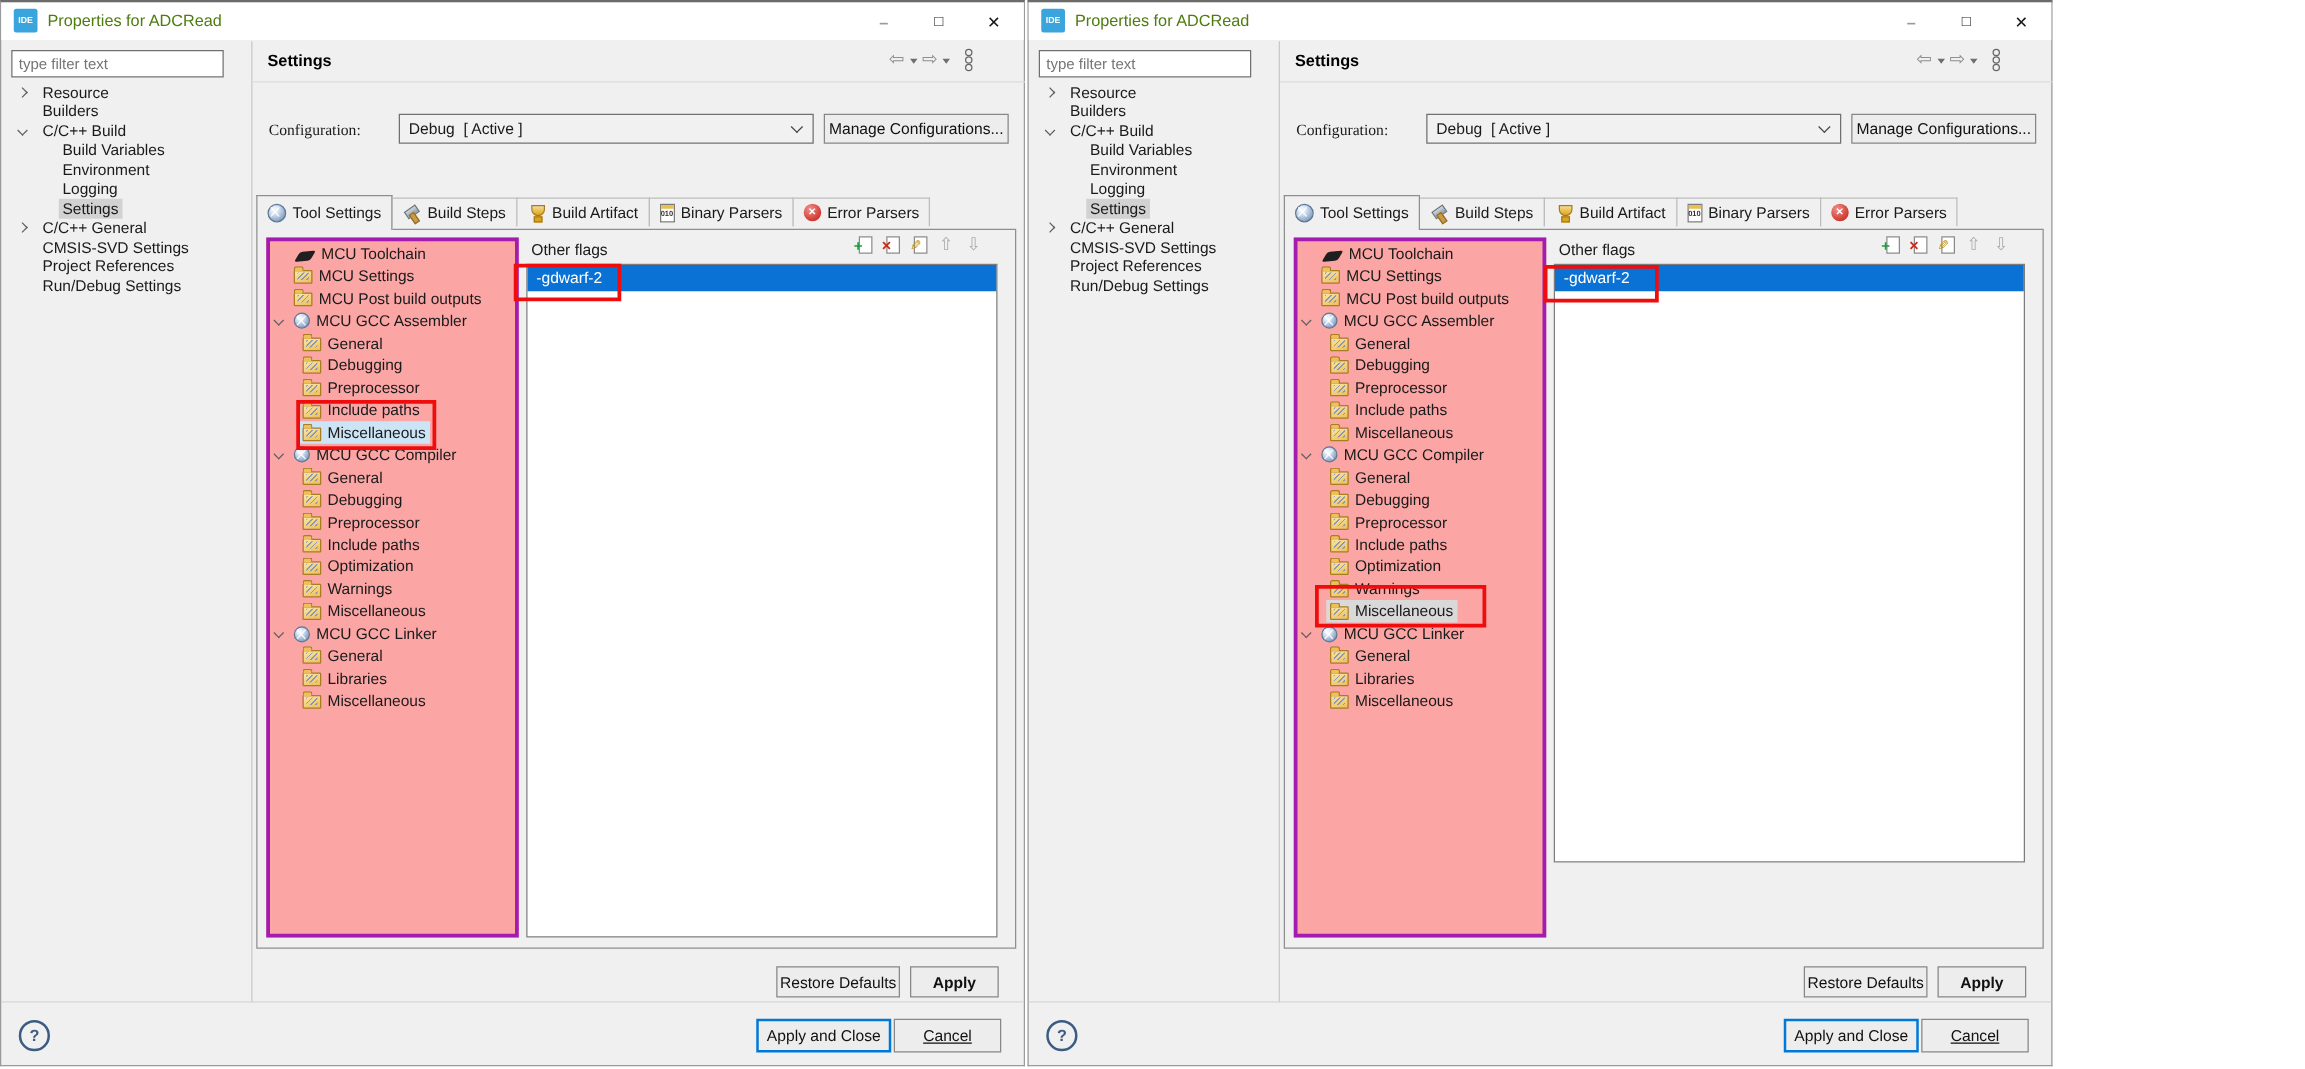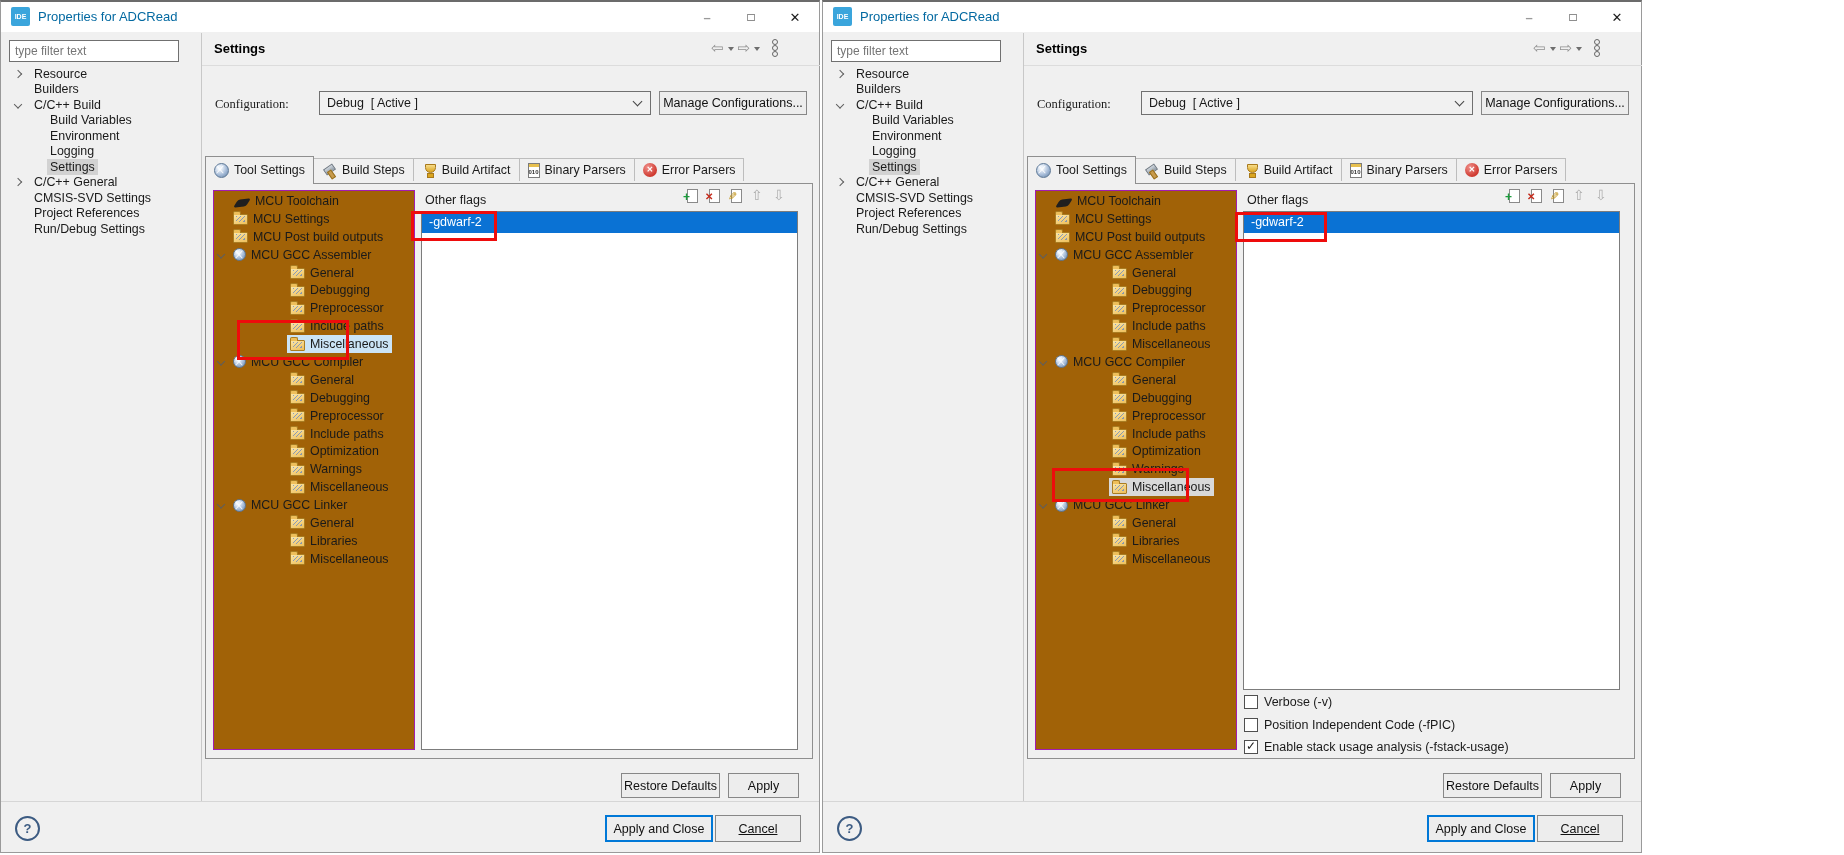--- a/index.html
+++ b/index.html
@@ -7,21 +7,21 @@
        font-family:"Liberation Sans", sans-serif;color:#1a1a1a;}
   .pre{white-space:pre;}
   .dialog{position:absolute;top:0;width:820px;height:853px;background:#f0f0f0;
           border:1px solid #9a9a9a;border-top:2px solid #6b6b6b;box-sizing:border-box;}
   .dialog.left{left:0;} .dialog.right{left:822px;}
   .dialog > *{position:absolute;}
   
   .titlebar{left:0;top:0;right:0;height:30px;background:#ffffff;}
   .app-icon{position:absolute;left:10px;top:5px;width:19px;height:19px;background:#3aa5dc;color:#fff;
             font-size:7px;font-weight:bold;display:flex;align-items:center;justify-content:center;border-radius:2px;}
-  .wtitle{position:absolute;left:37px;top:7px;font-size:13px;color:#0369a1;}
+  .wtitle{position:absolute;left:37px;top:7px;font-size:13px;color:#4d7c0f;}
   .winbtns{position:absolute;right:2px;top:0;height:30px;display:flex;}
   .wb{width:44px;height:30px;display:flex;align-items:center;justify-content:center;font-size:13px;color:#1a1a1a;}
   .wb.min{color:#9a9a9a;font-weight:bold;}
   .wb.max{font-size:12px;}
   
   .filter{left:8px;top:38px;width:158px;height:18px;border:1px solid #707070;background:#fff;
           font-family:"Liberation Sans",sans-serif;font-size:12px;padding:1px 5px;color:#333;}
   .side-list{left:8px;top:64px;width:190px;margin:0;padding:0;list-style:none;}
   .srow{position:relative;display:flex;align-items:center;height:15.5px;padding-left:22px;font-size:12.4px;}
   .srow.lvl1{padding-left:38px;}
@@ -53,42 +53,42 @@
   .btn{font-family:"Liberation Sans",sans-serif;font-size:12.5px;color:#111;background:#ededed;
        border:1px solid #878787;box-sizing:border-box;display:flex;align-items:center;justify-content:center;padding:0;}
   .manage{left:658px;top:89px;width:148px;height:24px;}
   
   .tabs{left:204px;top:154px;height:27px;display:flex;align-items:center;z-index:3;}
   .tab{display:flex;align-items:center;gap:5px;height:22px;padding:0 8px;font-size:12.4px;
        background:#f0f0f0;border:1px solid #bdbdbd;border-bottom:none;margin-right:-1px;}
   .tab.active{height:27px;background:#f0f0f0;border:1px solid #8f8f8f;border-bottom:none;z-index:4;}
   
   .content-box{left:204px;top:181px;width:608px;height:576px;border:1px solid #8f8f8f;box-sizing:border-box;background:#f0f0f0;}
-  .tree-box{left:212px;top:188px;width:202px;height:560px;background:#a16207;border:1px solid #a21caf;box-sizing:border-box;overflow:hidden;}
+  .tree-box{left:212px;top:188px;width:202px;height:560px;background:#fca5a5;border:3px solid #a21caf;box-sizing:border-box;overflow:hidden;}
   .tool-list{margin:1px 0 0 0;padding:0;list-style:none;}
   .trow{position:relative;display:flex;align-items:center;height:17.9px;padding-left:16px;font-size:12.4px;}
-  .trow.lvl1{padding-left:33px;margin-left:40px;}
+  .trow.lvl1{padding-left:23px;}
   .trow .chev{left:4px;}
   .trow.sel-active .cell{background:#cbe4f6;}
   .trow.sel-inactive .cell{background:#d9d9d9;}
   .flags-title{left:424px;top:191px;font-size:12.5px;}
   .flags-toolbar{left:682px;top:186px;display:flex;gap:6px;align-items:center;}
   .flags-list{left:420px;top:209px;width:377px;background:#fff;border:1px solid #7c7c7c;box-sizing:border-box;}
   .dialog.left .flags-list{height:539px;}
   .dialog.right .flags-list{height:479px;}
   .flag-row{height:21px;line-height:21px;background:var(--selection-blue,#0a72d4);color:#fff;
             font-size:12.5px;padding-left:7px;}
   
   .opts{left:421px;top:692px;margin:0;padding:0;list-style:none;}
   .opt{display:flex;align-items:center;gap:6px;height:16px;margin-bottom:6.5px;font-size:12.5px;}
   .cb{position:relative;width:12px;height:12px;background:#fff;border:1px solid #4f4f4f;flex:0 0 auto;}
   .opt.checked .cb::after{content:"\2713";position:absolute;left:1px;top:-2px;font-size:12px;color:#222;}
   
   .restore{left:620px;top:771px;width:99px;height:25px;}
-  .applyb{left:727px;top:771px;width:71px;height:25px;}
+  .applyb{left:727px;top:771px;width:71px;height:25px;font-weight:bold;}
   .sep{left:0;top:799px;width:818px;height:1px;background:#d6d6d6;}
   .help{left:14px;top:814px;width:21px;height:21px;border:2px solid #3c5b82;border-radius:50%;color:#3c5b82;
         font-size:13px;font-weight:bold;display:flex;align-items:center;justify-content:center;}
   .applyclose{left:604px;top:813px;width:108px;height:27px;border:2px solid var(--accent,#0078d7);}
   .cancel{left:714px;top:813px;width:86px;height:27px;text-decoration:underline;}
   
   .anno{border:3px solid var(--annotation-red,#ee0c0c);box-sizing:border-box;z-index:10;pointer-events:none;}
   .dialog.left  .anno1{left:236px;top:318px;width:112px;height:40px;}
   .dialog.left  .anno2{left:410px;top:209px;width:86px;height:30px;}
   .dialog.right .anno1{left:229px;top:466px;width:137px;height:34px;}
@@ -779,37 +779,20 @@
 
   <span class="tbi add-flag-icon"></span>
       <span class="tbi delete-flag-icon"></span>
       <span class="tbi edit-flag-icon"></span>
       <span class="tbi move-up-icon"></span>
       <span class="tbi move-down-icon"></span>
     </div>
   <div class="flags-list">
     <div class="flag-row"><span>-gdwarf-2</span></div>
   </div>
-  <ul class="opts">
-
-      <li class="opt">
-        <span class="cb"></span>
-        <span>Verbose (-v)</span>
-      </li>
-
-      <li class="opt">
-        <span class="cb"></span>
-        <span>Position Independent Code (-fPIC)</span>
-      </li>
-
-      <li class="opt checked">
-        <span class="cb"></span>
-        <span>Enable stack usage analysis (-fstack-usage)</span>
-      </li>
-    </ul>
   <button class="btn restore">Restore Defaults</button>
   <button class="btn applyb">Apply</button>
   <div class="sep"></div>
   <span class="help">?</span>
   <button class="btn applyclose">Apply and Close</button>
   <button class="btn cancel">Cancel</button>
   <div class="anno anno1"></div>
   <div class="anno anno2"></div>
 </div>
 

